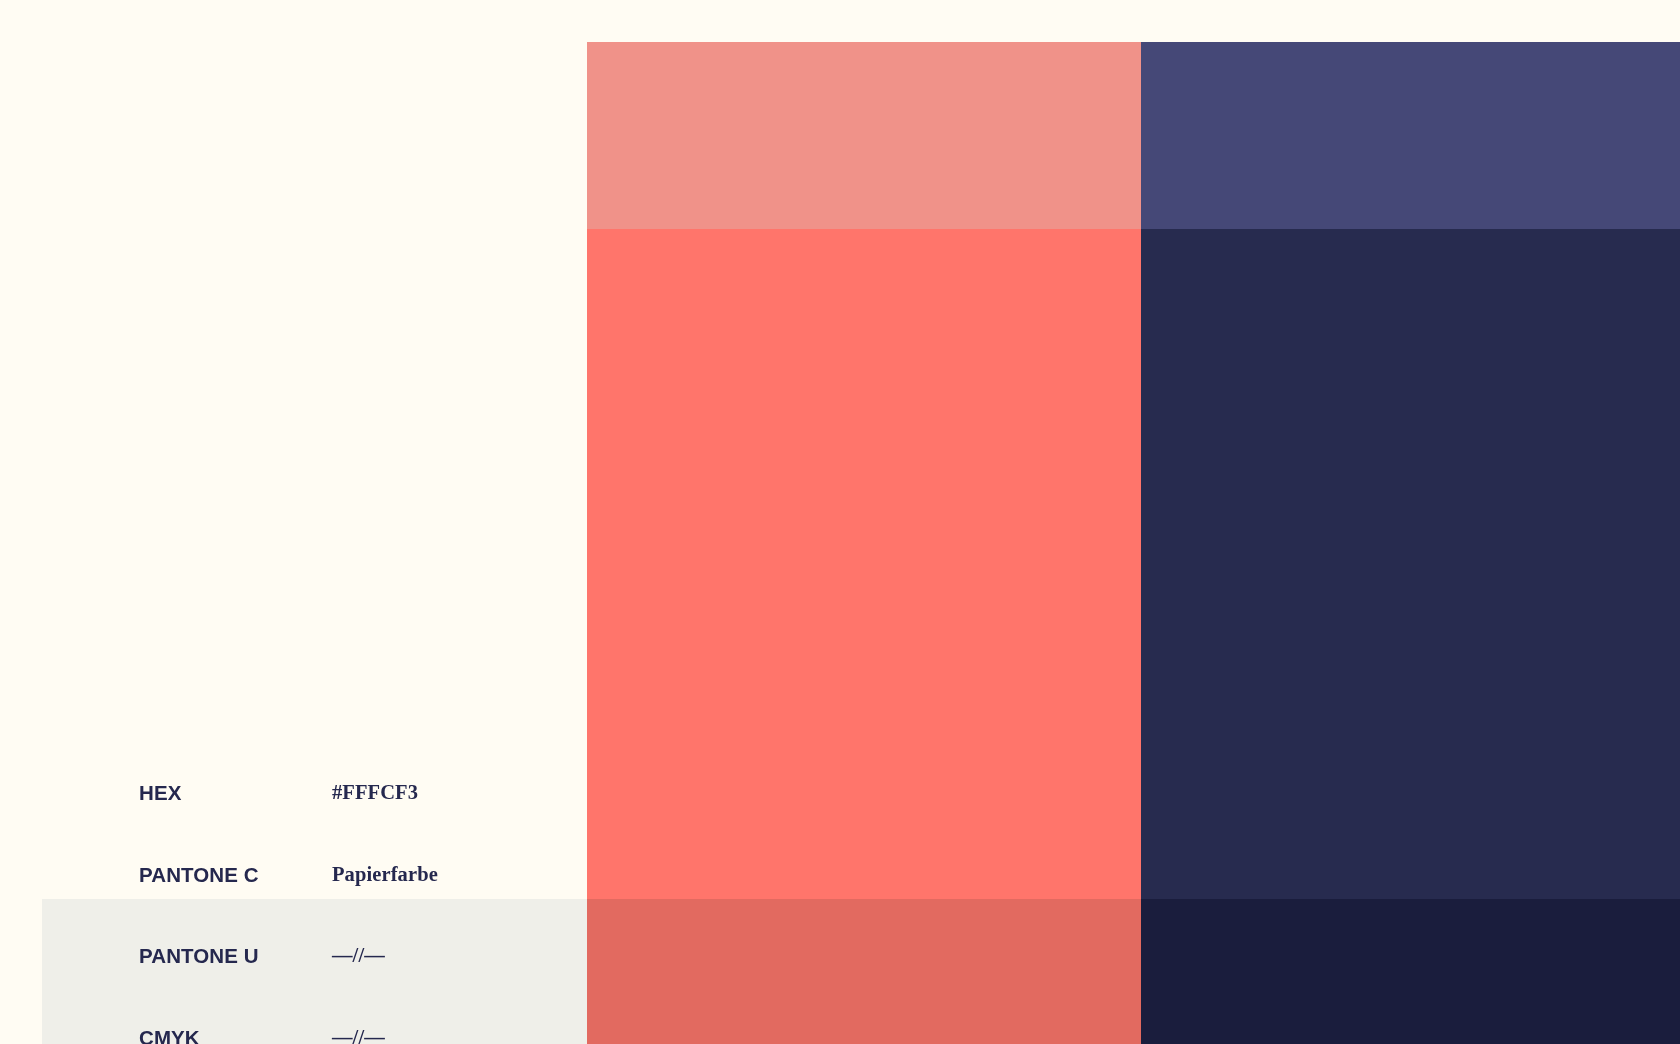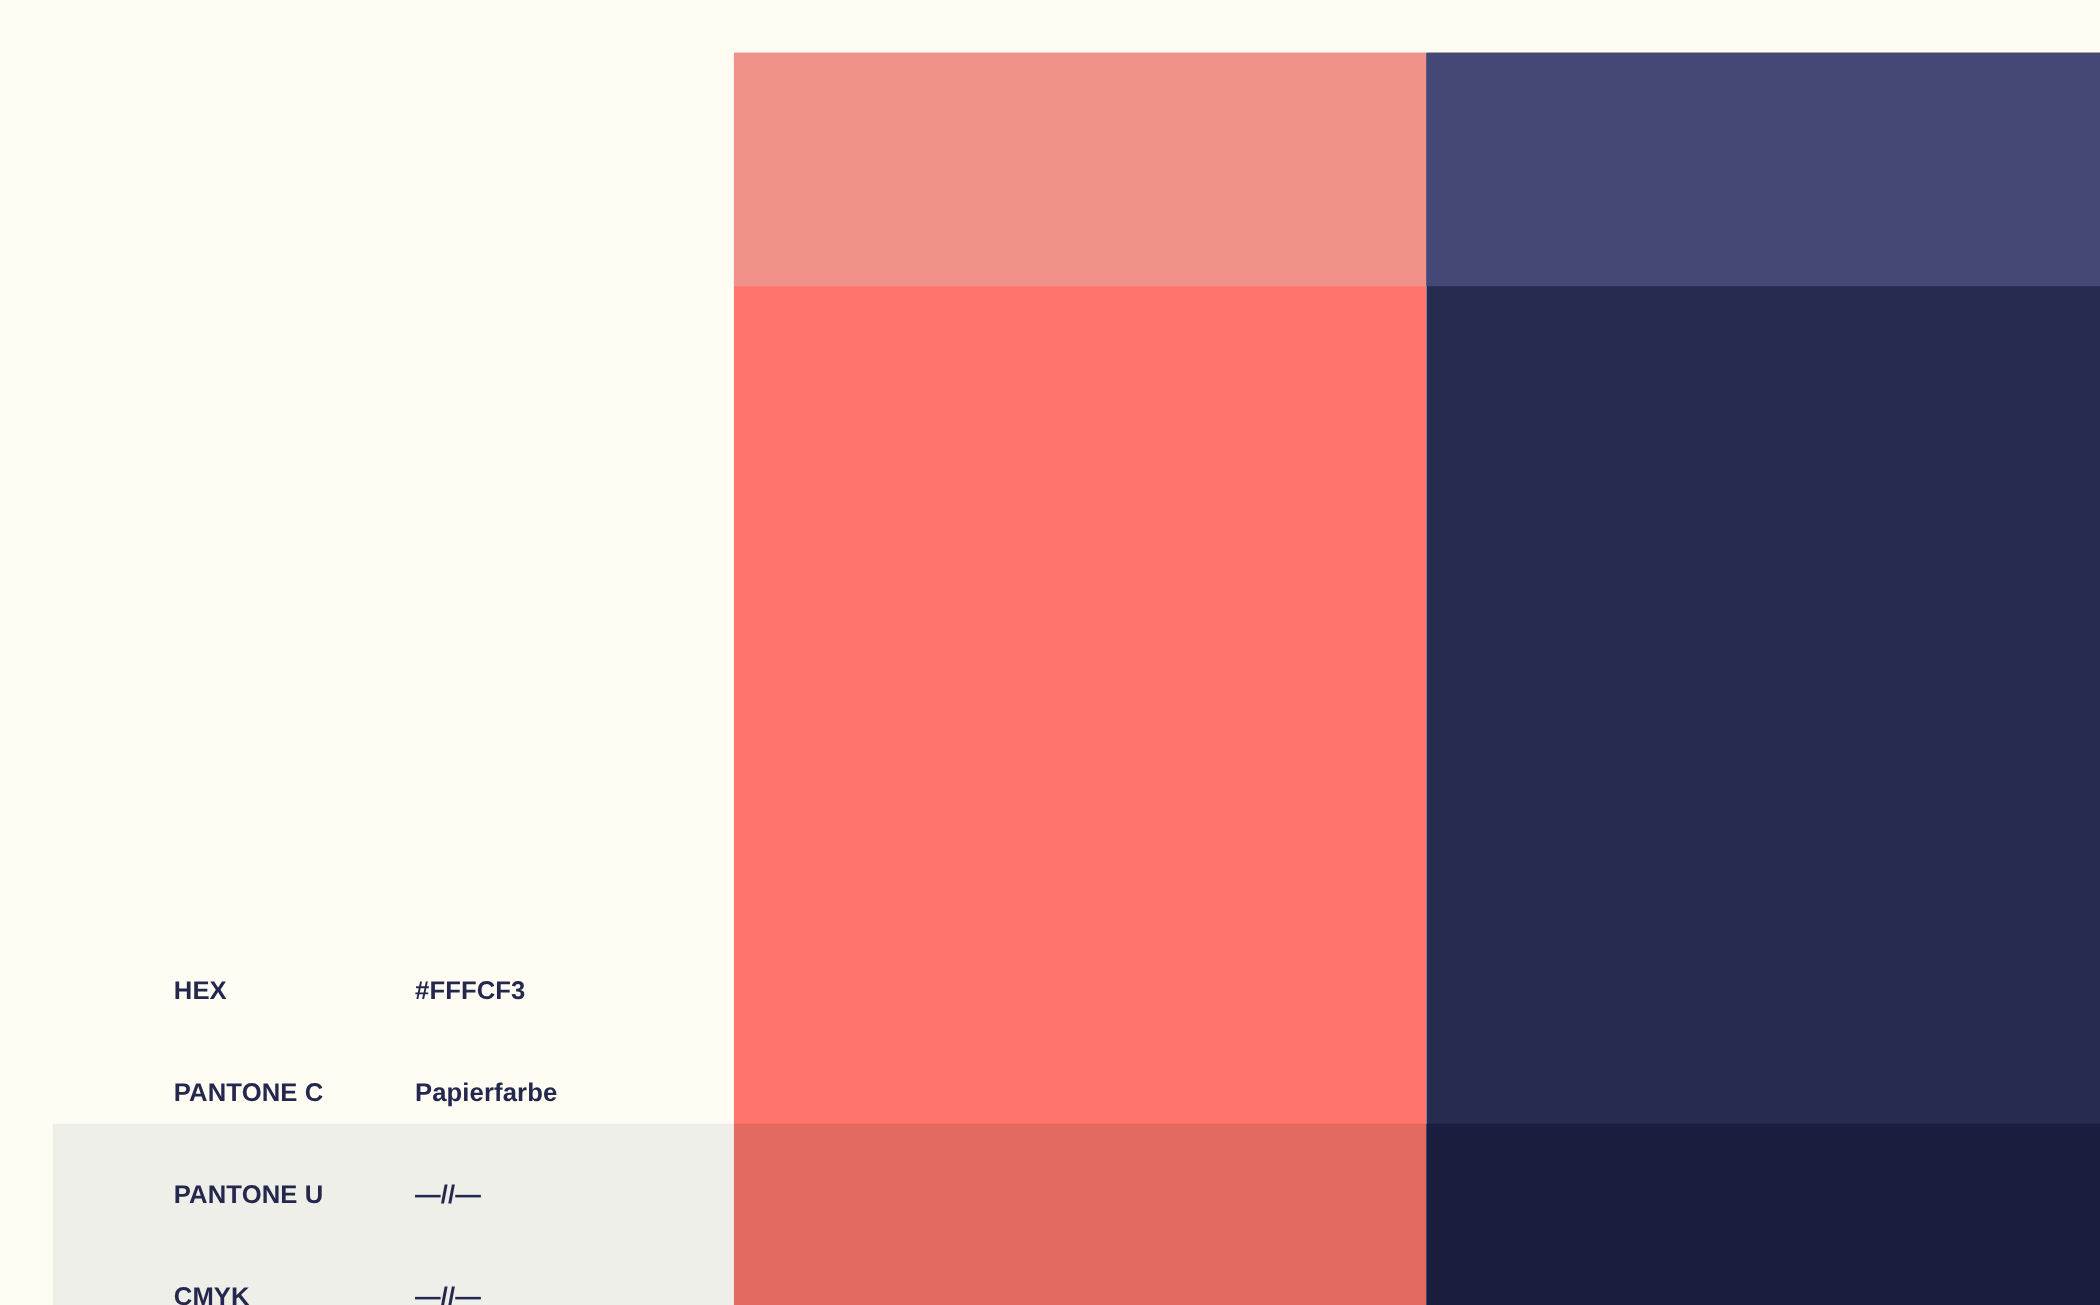--- a/index.html
+++ b/index.html
@@ -66,20 +66,21 @@
 
   .spec-row {
     display:flex;
   }
   .spec-label {
     width:193px;
     flex:0 0 193px;
   }
   .spec-value {
     flex:0 0 auto;
+    font-family:Liberation Serif, serif;
   }
 
   
   .ink-dark  { color:#25284E; }
   .ink-light { color:#FFFFFF; }
 </style>
 </head>
 <body>
 
 <div id="palette">

